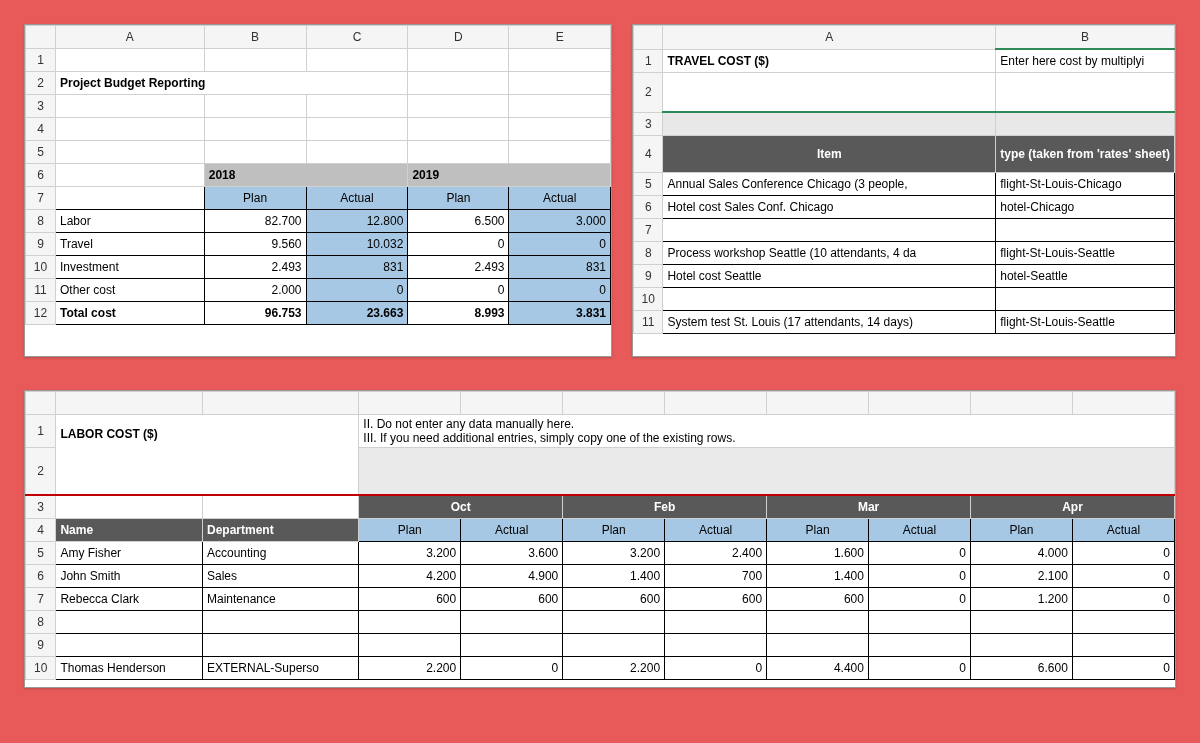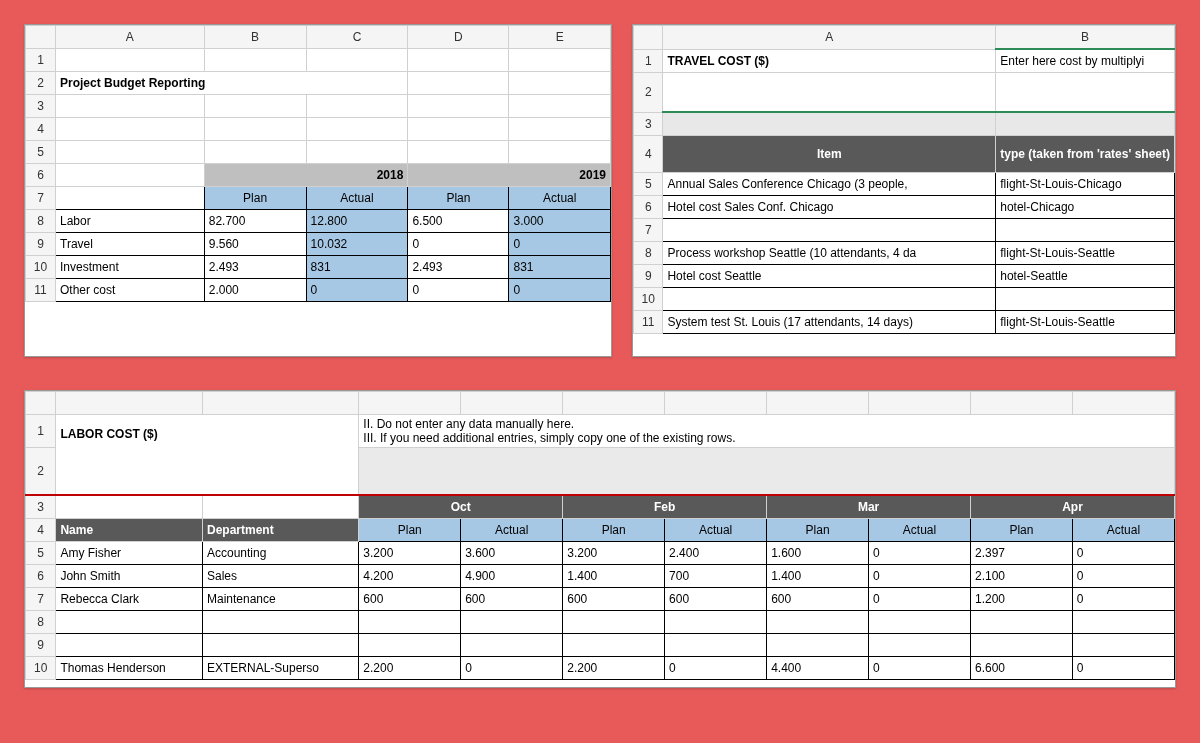--- a/index.html
+++ b/index.html
@@ -55,23 +55,23 @@
 
   .labor .colhdr:nth-child(2){ width:140px;}
   .labor .colhdr:nth-child(3){ width:150px;}
   .labor .colhdr:nth-child(4),.labor .colhdr:nth-child(5),
   .labor .colhdr:nth-child(6),.labor .colhdr:nth-child(7),
   .labor .colhdr:nth-child(8),.labor .colhdr:nth-child(9),
   .labor .colhdr:nth-child(10),.labor .colhdr:nth-child(11){ width:97px;}
 
   .title-big { font-weight: bold; font-size: 20px; }
   .title-huge { font-weight: bold; font-size: 18px; }
-  .year-hdr { background:#bfbfbf; font-weight:bold; text-align:right; border:1px solid #000;}
+  .year-hdr { background:#bfbfbf; font-weight:bold; text-align:left; border:1px solid #000;}
   .pa-hdr   { background:#a6c8e4; text-align:center; border:1px solid #000;}
-  .num { text-align:left; }
+  .num { text-align:right; }
   .darkbar { background:#595959; color:#fff; font-weight:bold; text-align:center;margin-left:16px;}
   .darkbar-left { background:#595959; color:#fff; font-weight:bold; text-align:left;margin-top:17px;}
   .blue-cell { background:#a6c8e4; text-align:center;}
   .border-heavy { border:1px solid #000 !important; }
   .bold { font-weight:bold; }
   .border-top-red td { border-top:2px solid #c00000 !important; }
   .instr { font-size:12px; padding-left:4px;}
   .shade { background:#eaeaea;}
   
   #panel-budget  { left:24px;  top:24px;  width:586px; height:331px;}
@@ -169,20 +169,28 @@
       <td class="num border-heavy" style="background:#a6c8e4">831</td>
   </tr>
   <tr>
           <td class="rowhdr">11</td>
       <td class="border-heavy">Other cost</td>
       <td class="num border-heavy">2.000</td>
       <td class="num border-heavy" style="background:#a6c8e4">0</td>
       <td class="num border-heavy">0</td>
       <td class="num border-heavy" style="background:#a6c8e4">0</td>
   </tr>
+  <tr>
+          <td class="rowhdr">12</td>
+      <td class="border-heavy bold">Total cost</td>
+      <td class="num border-heavy bold">96.753</td>
+      <td class="num border-heavy bold" style="background:#a6c8e4">23.663</td>
+      <td class="num border-heavy bold">8.993</td>
+      <td class="num border-heavy bold" style="background:#a6c8e4">3.831</td>
+  </tr>
 </tbody>
     </table>
 </div>
 
 <div class="panel travel" id="panel-travel">
 <table class="sheet">
   <tbody>
         <tr>
     <th class="corner"></th>
     <th class="colhdr">A</th>
@@ -300,21 +308,21 @@
   <tr>
           <td class="rowhdr">5</td>
     <td class="border-heavy">Amy Fisher</td>
     <td class="border-heavy">Accounting</td>
     <td class="num border-heavy">3.200</td>
     <td class="num border-heavy">3.600</td>
     <td class="num border-heavy">3.200</td>
     <td class="num border-heavy">2.400</td>
     <td class="num border-heavy">1.600</td>
     <td class="num border-heavy">0</td>
-    <td class="num border-heavy">2.397</td>
+    <td class="num border-heavy">4.000</td>
     <td class="num border-heavy">0</td>
   </tr>
   <tr>
           <td class="rowhdr">6</td>
     <td class="border-heavy">John Smith</td>
     <td class="border-heavy">Sales</td>
     <td class="num border-heavy">4.200</td>
     <td class="num border-heavy">4.900</td>
     <td class="num border-heavy">1.400</td>
     <td class="num border-heavy">700</td>

